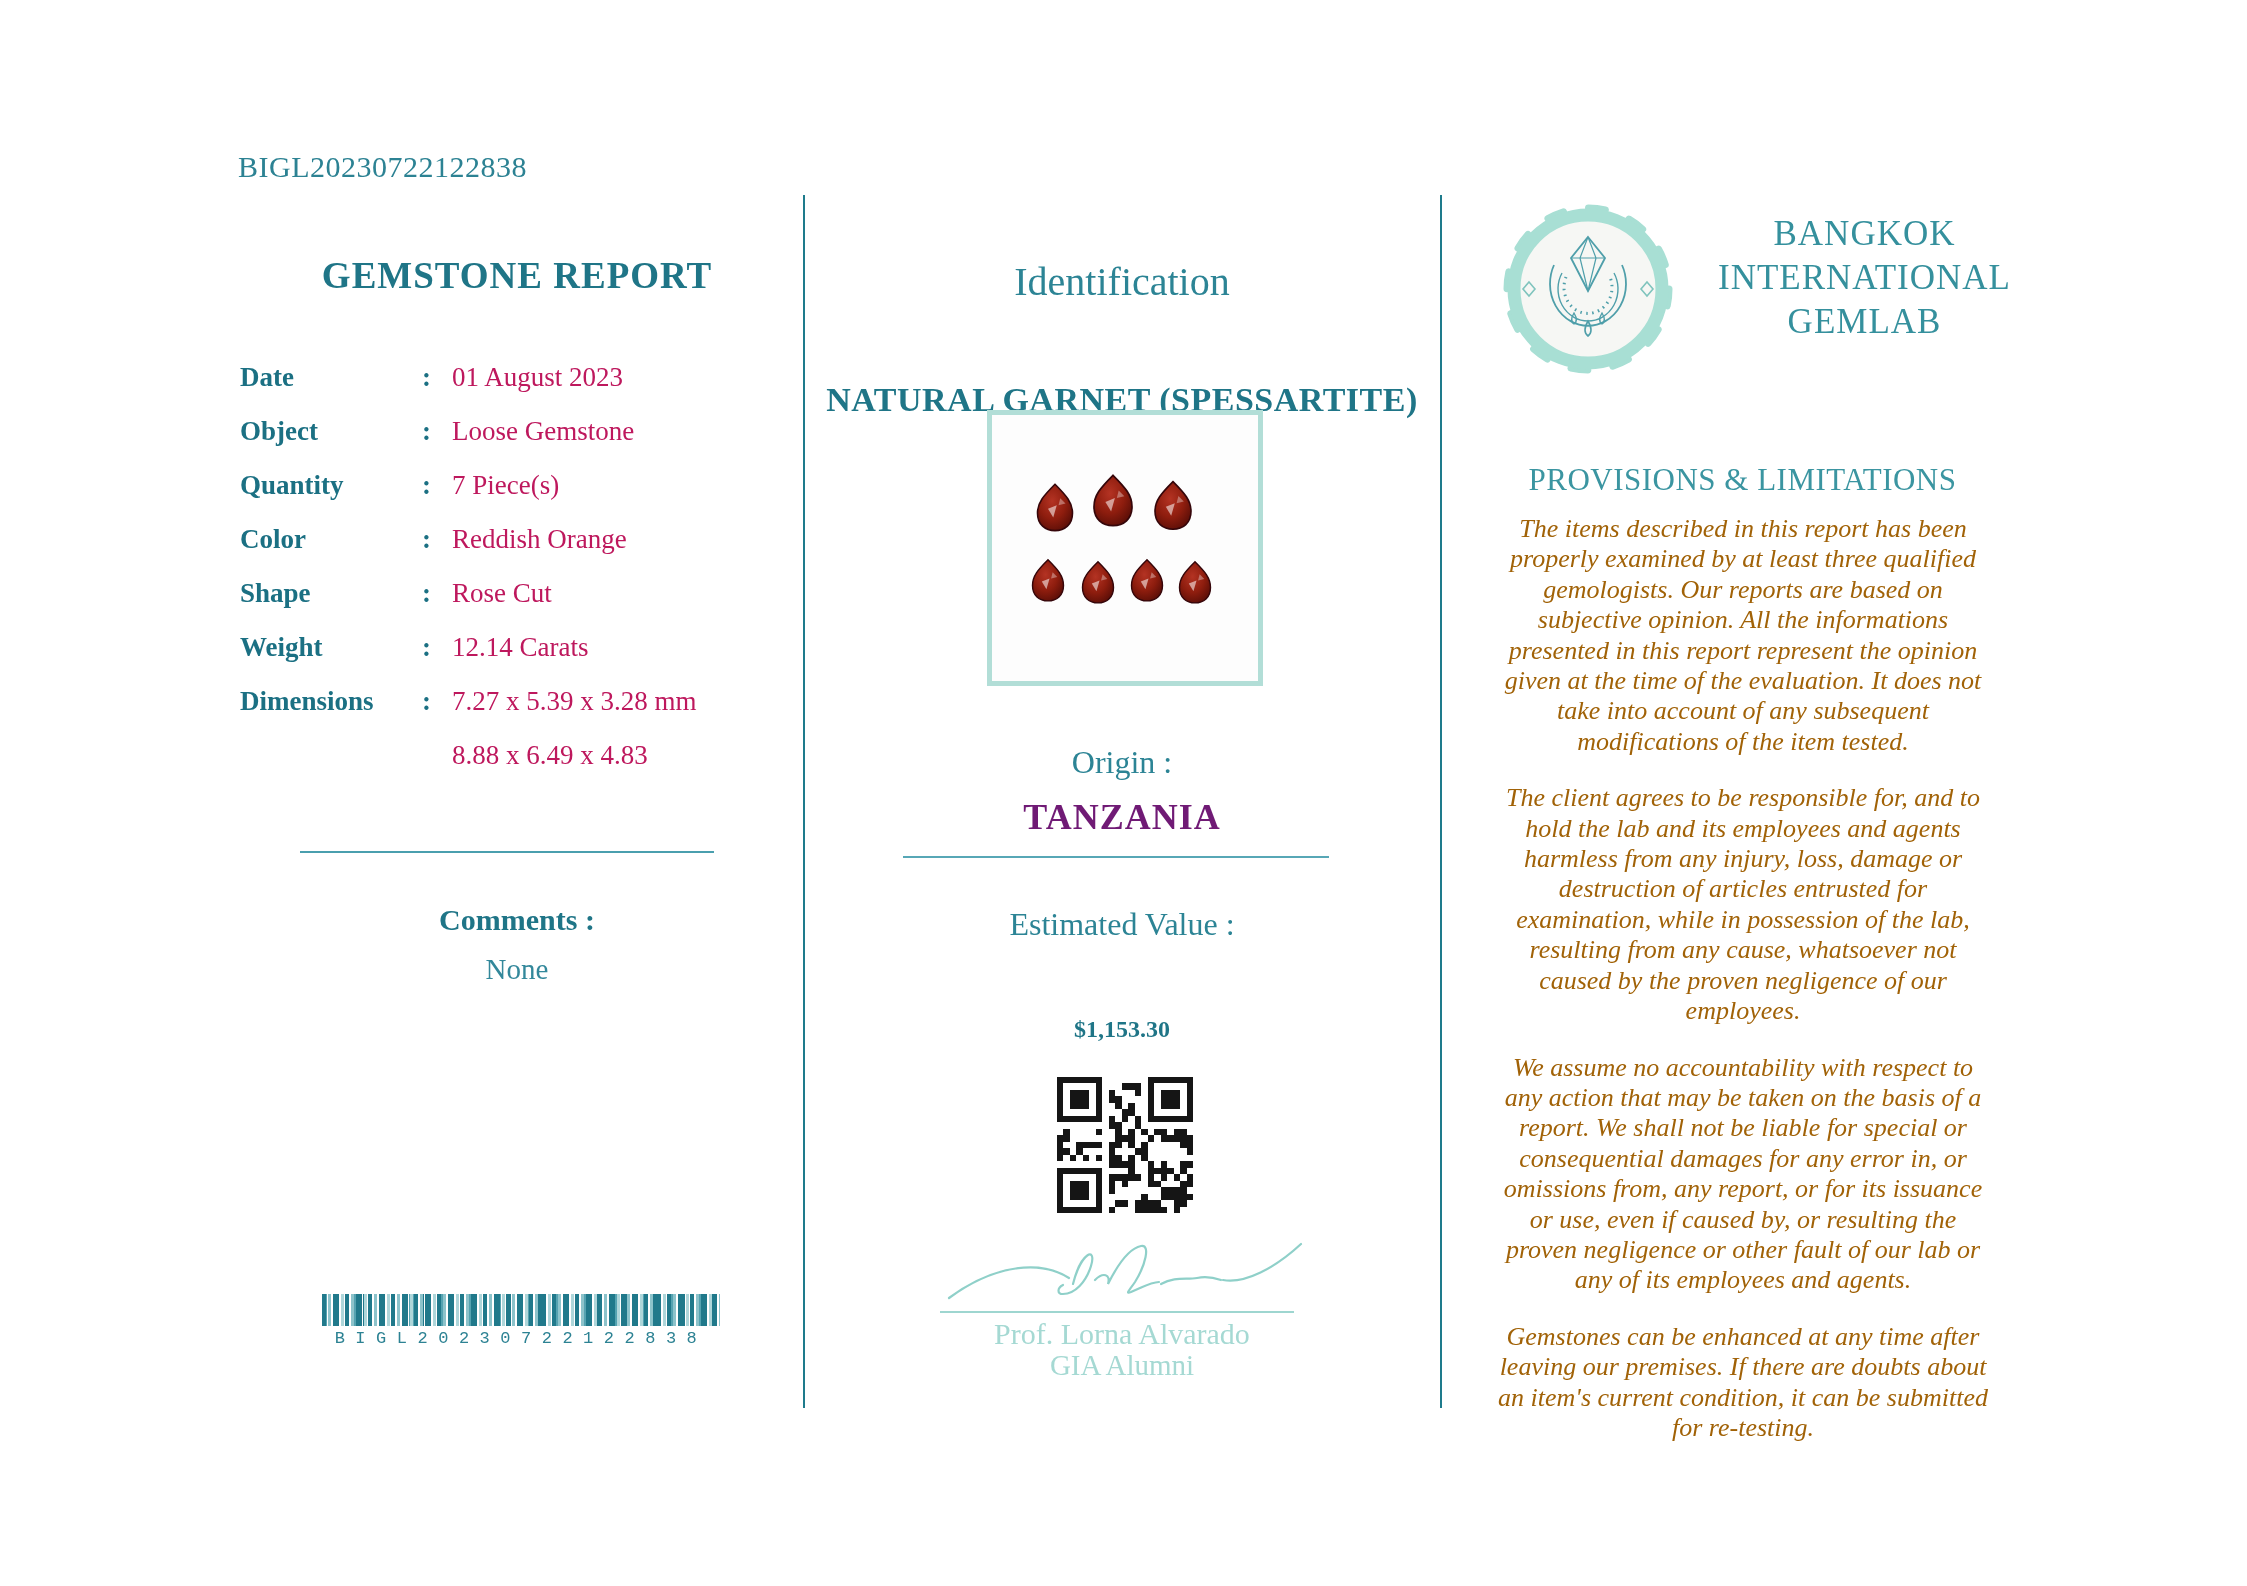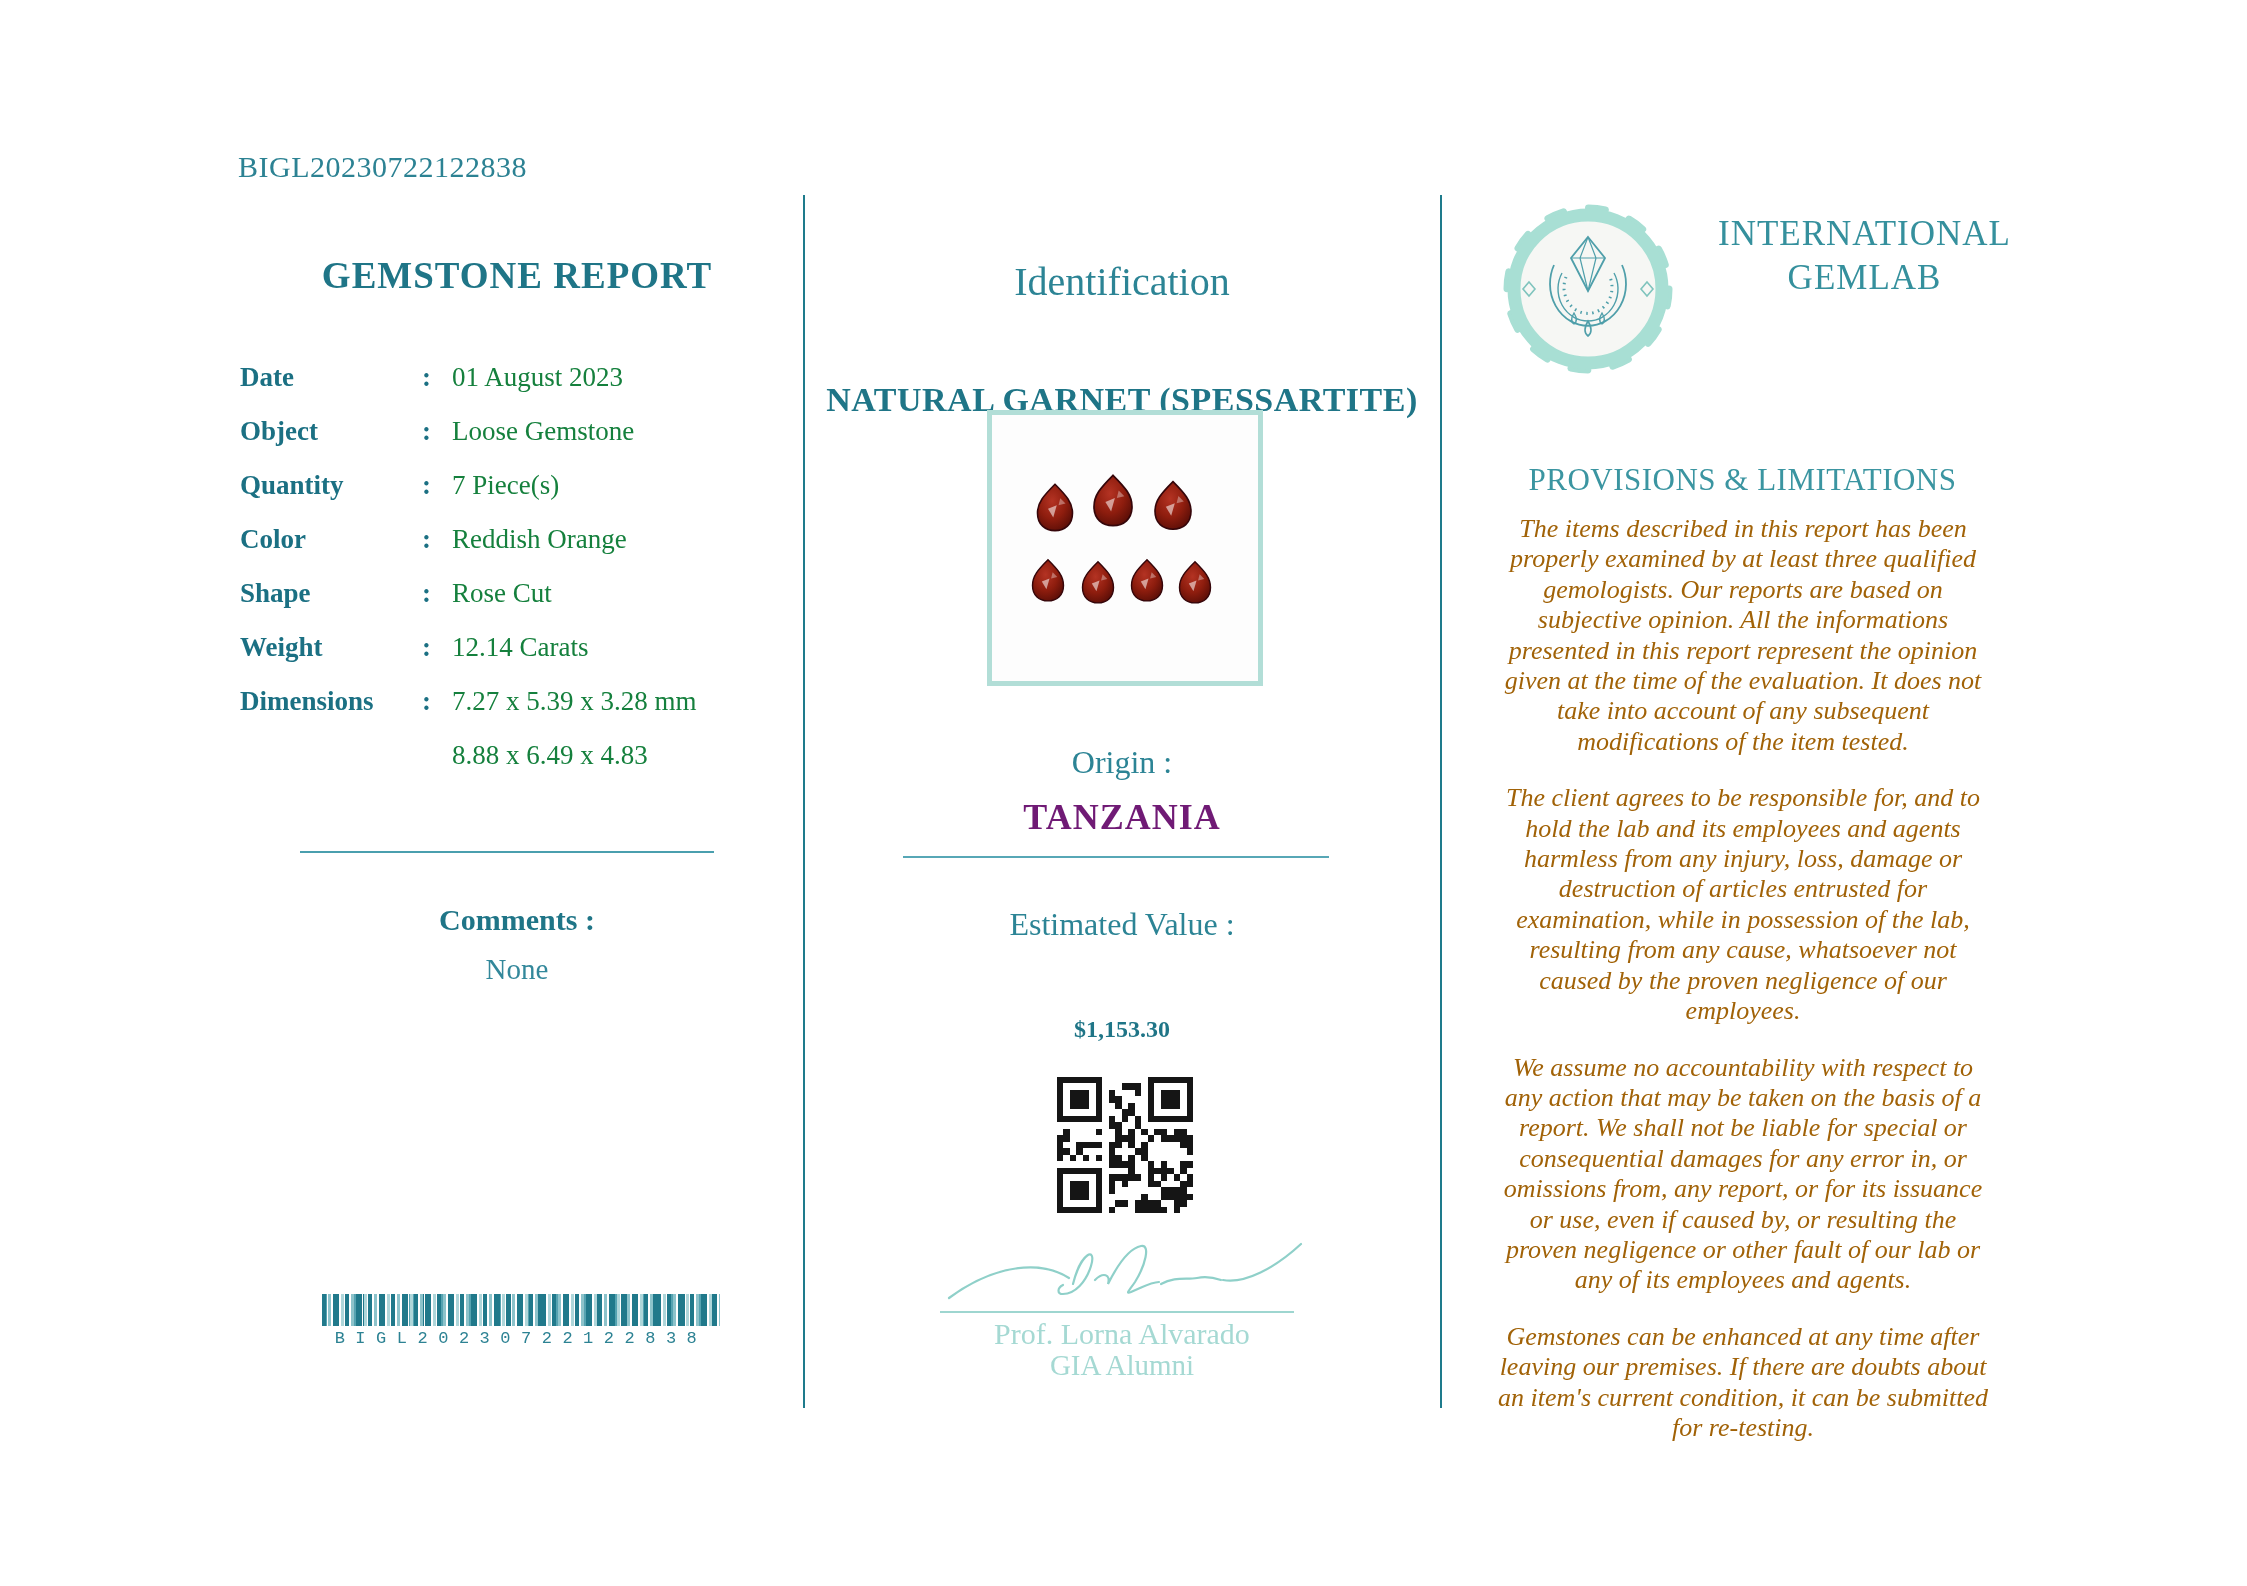--- a/index.html
+++ b/index.html
@@ -19,21 +19,21 @@
     font-size:30px;letter-spacing:0.5px;color:#2c8293;
   }
   .col-left{left:237px;width:560px;}
   .report-title{
     top:254px;font-size:37px;font-weight:bold;letter-spacing:1px;color:#1f7587;
   }
   .details{left:240px;top:362px;width:560px;}
   .detail-row{display:flex;align-items:flex-start;min-height:54px;font-size:27px;}
   .detail-label{width:182px;font-weight:bold;color:#1b7083;flex:none;}
   .detail-colon{width:30px;font-weight:bold;color:#1b7083;flex:none;}
-  .detail-value{color:#15803d;}
+  .detail-value{color:#be185d;}
   .left-separator{left:300px;top:851px;width:414px;height:2px;background:#4a9fae;}
   .comments-label{top:903px;font-size:30px;font-weight:bold;color:#1f7587;}
   .comments-value{top:953px;font-size:29px;color:#33889b;}
   .barcode{left:322px;top:1294px;width:398px;}
   .barcode-bars{
     height:32px;width:100%;
     background:
       repeating-linear-gradient(90deg,#20798b 0 4px,rgba(0,0,0,0) 4px 6px,#8cc3cb 6px 9px,rgba(0,0,0,0) 9px 11px,#20798b 11px 17px,rgba(0,0,0,0) 17px 19px,#aed6da 19px 22px,rgba(0,0,0,0) 22px 23px),
       repeating-linear-gradient(90deg,#55a3b1 0 5px,rgba(0,0,0,0) 5px 12px,#20798b 12px 15px,rgba(0,0,0,0) 15px 29px);
   }
@@ -342,20 +342,21 @@
       <path d="M86,118 c4,7 4,12 0,15 c-4,-3 -4,-8 0,-15 Z" stroke-width="1.6"></path>
     </g>
     <g stroke="#7fc4bd" stroke-width="1.6">
       <path d="M27,79 l6,7 -6,7 -6,-7 Z"></path>
       <path d="M145,79 l6,7 -6,7 -6,-7 Z"></path>
     </g>
   </svg>
 </div>
 
 <div class="abs lab-name">
+  <div>BANGKOK</div>
   <div>INTERNATIONAL</div>
   <div>GEMLAB</div>
 </div>
 
 <div class="abs provisions-title">PROVISIONS &amp; LIMITATIONS</div>
 
 <div class="abs provisions">
   <p>The items described in this report has been properly examined by at least three qualified gemologists. Our reports are based on subjective opinion. All the informations presented in this report represent the opinion given at the time of the evaluation. It does not take into account of any subsequent modifications of the item tested.</p>
   <p>The client agrees to be responsible for, and to hold the lab and its employees and agents harmless from any injury, loss, damage or destruction of articles entrusted for examination, while in possession of the lab, resulting from any cause, whatsoever not caused by the proven negligence of our employees.</p>
   <p>We assume no accountability with respect to any action that may be taken on the basis of a report. We shall not be liable for special or consequential damages for any error in, or omissions from, any report, or for its issuance or use, even if caused by, or resulting the proven negligence or other fault of our lab or any of its employees and agents.</p>

